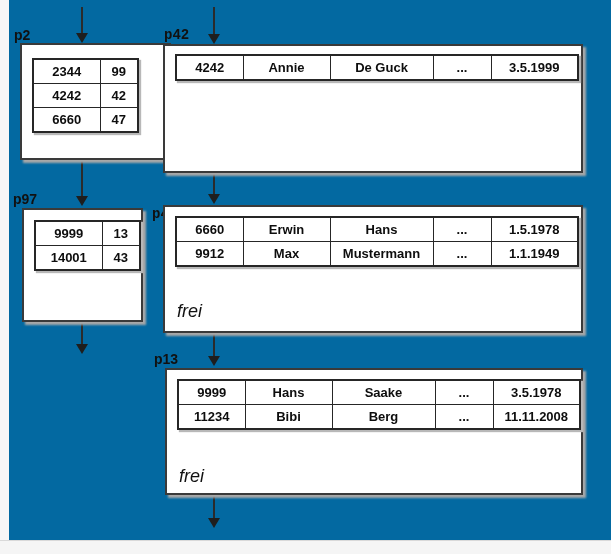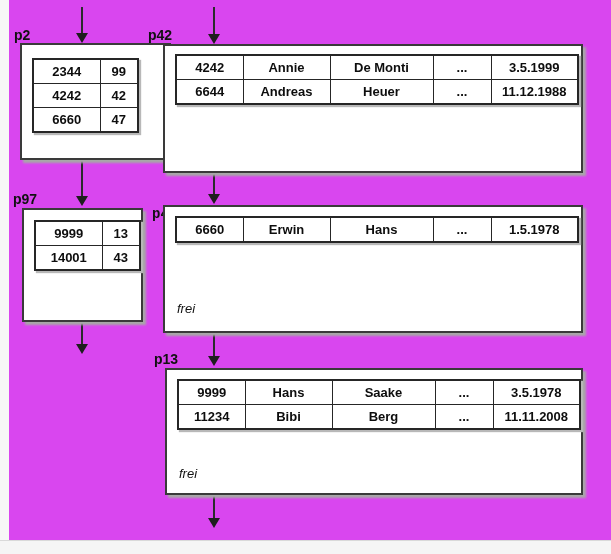--- a/index.html
+++ b/index.html
@@ -1,19 +1,19 @@
 <!DOCTYPE html>
 <html><head>
 <meta charset="utf-8">
 <style>
   html,body { margin:0; padding:0; }
   body { background:#ffffff; }
   .canvas {
     position:relative; width:611px; height:554px; overflow:hidden;
-    background:#d946ef;
+    background:#0369a1;
     font-family:"Liberation Sans", sans-serif;
     color:#111;
   }
   .edge-strip {
     position:absolute; left:0; top:0; width:9px; height:554px;
     background:#f7f7f7;
   }
   .footer-strip {
     position:absolute; left:0; top:540px; width:611px; height:14px;
     background:#f5f5f5; border-top:1px solid #d9d9d9;
@@ -32,21 +32,21 @@
     background:#fff; box-shadow:2px 2px 1px #b8b8b8;
     border:2px solid #262626;
   }
   table.rec td {
     border:1.5px solid #262626; height:23px;
     text-align:center; vertical-align:middle;
     font-size:13px; font-weight:bold; color:#0d0d0d;
     padding:0 2px; overflow:hidden; white-space:nowrap;
   }
   .free-label {
-    position:absolute; left:12px; font-size:13px; font-style:italic;
+    position:absolute; left:12px; font-size:18px; font-style:italic;
     font-weight:normal; color:#111;
   }
   .arrow { position:absolute; width:12px; }
   .arrow .shaft {
     position:absolute; left:5px; top:0; width:2px; background:#2b2b2b;
     height:calc(100% - 9px);
   }
   .arrow .head {
     position:absolute; left:0; bottom:0; width:0; height:0;
     border-left:6px solid transparent; border-right:6px solid transparent;
@@ -106,44 +106,37 @@
         <td>42</td>
       </tr>
       <tr>
         <td>6660</td>
         <td>47</td>
       </tr>
     </tbody>
       </table>
   </div>
 
-  <div class="page-label" style="left:148px; top:28px;">p42</div>
+  <div class="page-label" style="left:164px; top:28px;font-family:Liberation Mono, monospace;">p42</div>
   <div class="page-box" style="left:163px; top:44px; width:420px; height:129px;">
     <table class="rec" style="left:10px; top:8px; width:402px;">
       <colgroup>
           <col style="width:67px">
           <col style="width:87px">
           <col style="width:103px">
           <col style="width:58px">
           <col style="width:87px">
         </colgroup>
       <tbody>
           <tr>
         <td>4242</td>
         <td>Annie</td>
-        <td>De Monti</td>
+        <td>De Guck</td>
         <td>...</td>
         <td>3.5.1999</td>
-      </tr>
-      <tr>
-        <td>6644</td>
-        <td>Andreas</td>
-        <td>Heuer</td>
-        <td>...</td>
-        <td>11.12.1988</td>
       </tr>
     </tbody>
       </table>
   </div>
 
   <div class="page-label" style="left:13px; top:192px;">p97</div>
   <div class="page-box" style="left:22px; top:208px; width:121px; height:114px;">
     <table class="rec" style="left:10px; top:10px; width:105px;">
       <colgroup>
           <col style="width:67px">
@@ -173,20 +166,27 @@
           <col style="width:87px">
         </colgroup>
       <tbody>
           <tr>
         <td>6660</td>
         <td>Erwin</td>
         <td>Hans</td>
         <td>...</td>
         <td>1.5.1978</td>
       </tr>
+      <tr>
+        <td>9912</td>
+        <td>Max</td>
+        <td>Mustermann</td>
+        <td>...</td>
+        <td>1.1.1949</td>
+      </tr>
     </tbody>
       </table>
     <div class="free-label" style="top:94px;">frei</div>
   </div>
 
   <div class="page-label" style="left:154px; top:352px;">p13</div>
   <div class="page-box" style="left:165px; top:368px; width:418px; height:127px;">
     <table class="rec" style="left:10px; top:9px; width:402px;">
       <colgroup>
           <col style="width:67px">

